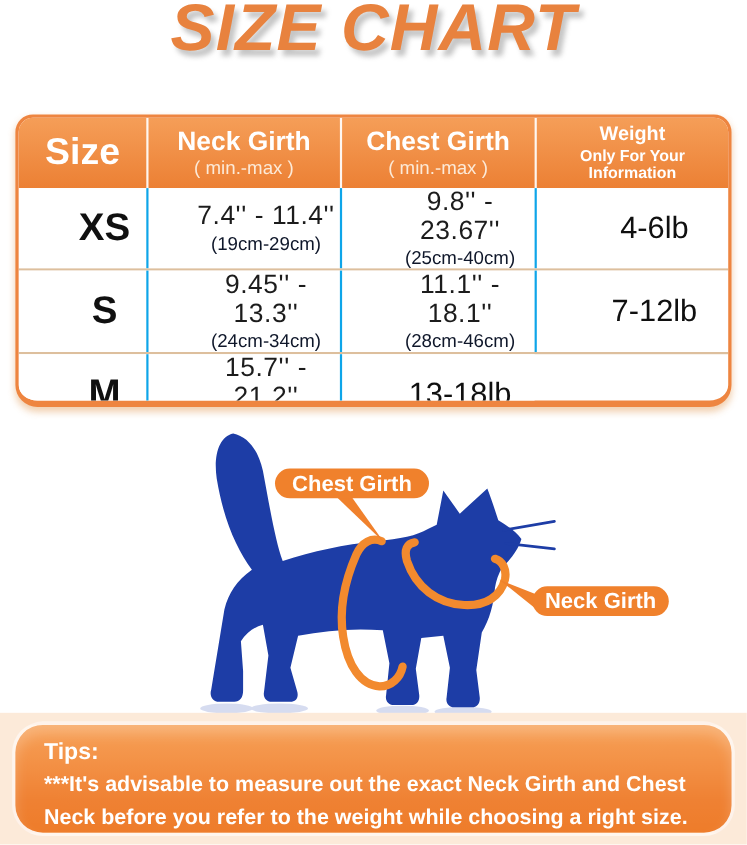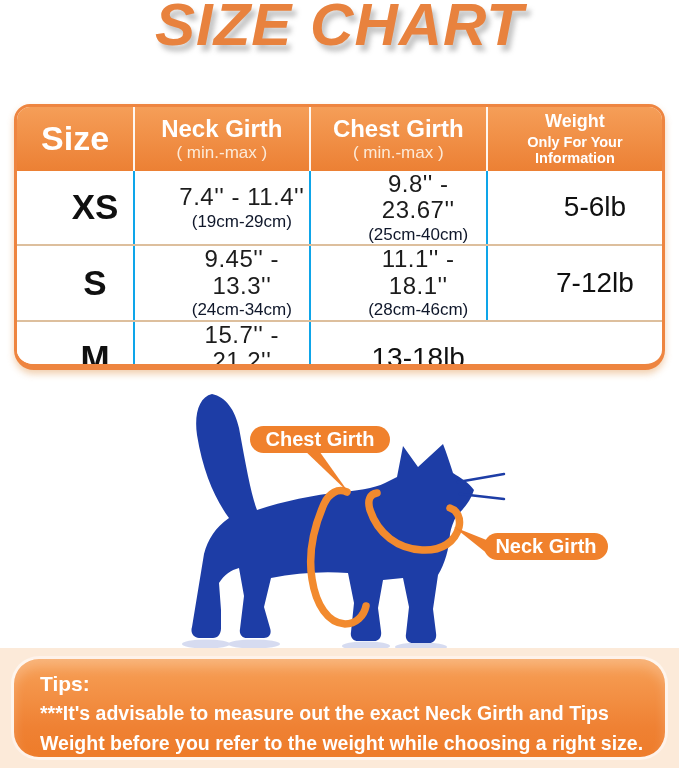--- a/index.html
+++ b/index.html
@@ -104,21 +104,21 @@
           </div>
         <div class="td">
           <div class="val-main">7.4'' - 11.4''</div>
           <div class="val-sub">(19cm-29cm)</div>
         </div>
         <div class="td">
           <div class="val-main">9.8'' - 23.67''</div>
           <div class="val-sub">(25cm-40cm)</div>
         </div>
         <div class="td">
-            <span class="weight-val">5-6lb</span>
+            <span class="weight-val">4-6lb</span>
           </div>
       </div>
 
       <div class="trow">
         <div class="td">
             <span class="size-val">S</span>
           </div>
         <div class="td">
           <div class="val-main">9.45'' - 13.3''</div>
           <div class="val-sub">(24cm-34cm)</div>
@@ -215,17 +215,17 @@
         <polygon points="339,159 339,173 304,145" fill="#f0812c"></polygon>
         <rect x="334" y="151" width="124" height="27" rx="13.5" fill="#f0812c"></rect>
         <text class="pill-text" x="396" y="171" text-anchor="middle">Neck Girth</text>
       </g>
     </svg>
   </div>
 
   <div class="bottom-strip"></div>
   <div class="tips-box">
     <div class="tips-heading">Tips:</div>
-    <div class="tips-line">***It's advisable to measure out the exact Neck Girth and Tips</div>
-    <div class="tips-line">Weight before you refer to the weight while choosing a right size.</div>
+    <div class="tips-line">***It's advisable to measure out the exact Neck Girth and Chest</div>
+    <div class="tips-line">Neck before you refer to the weight while choosing a right size.</div>
   </div>
 
 </div>
 
 </body></html>

